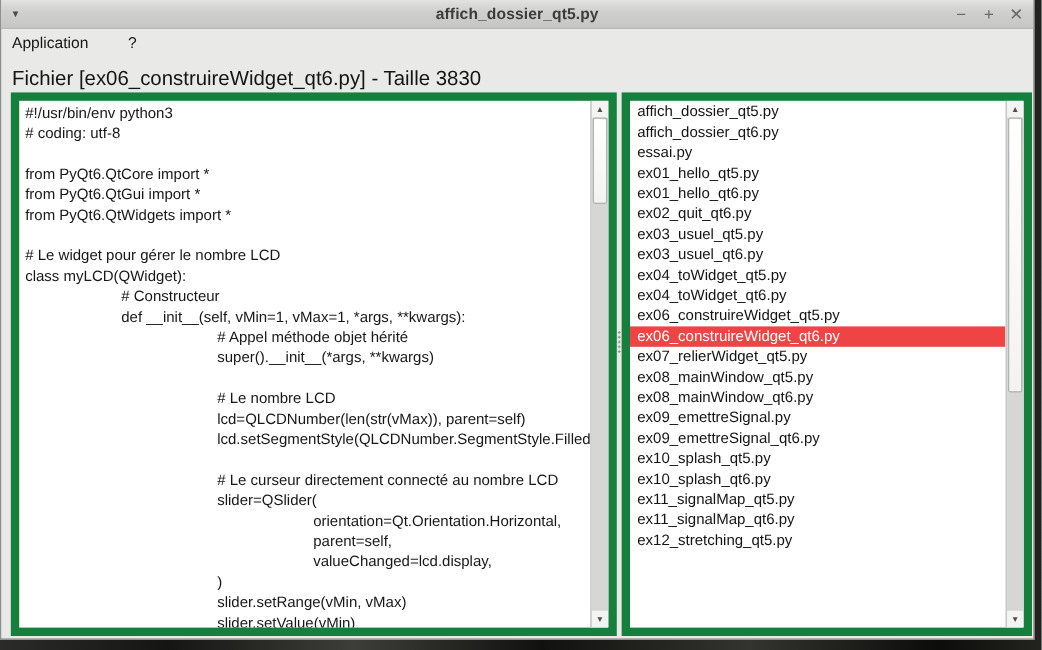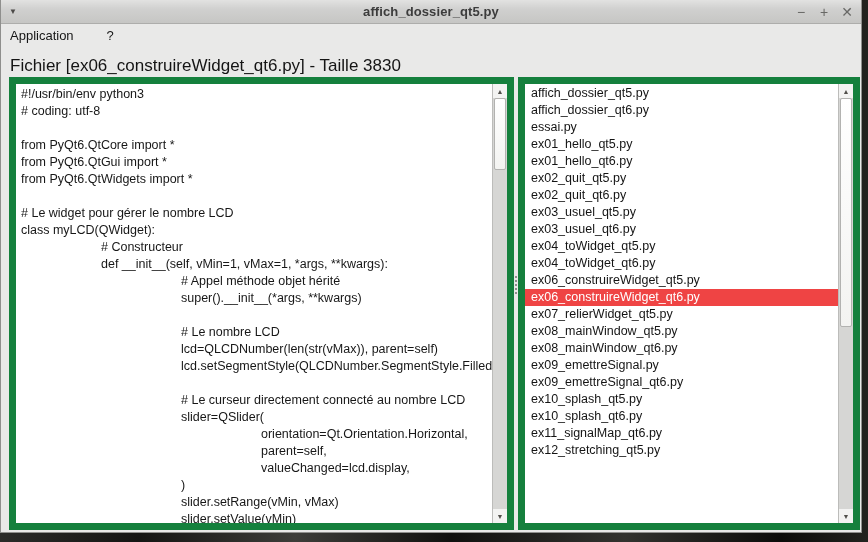--- a/index.html
+++ b/index.html
@@ -133,35 +133,35 @@
   </div>
 
   <div class="panel list-panel">
     <div class="filelist">
 
     <div class="row">affich_dossier_qt5.py</div>
         <div class="row">affich_dossier_qt6.py</div>
         <div class="row">essai.py</div>
         <div class="row">ex01_hello_qt5.py</div>
         <div class="row">ex01_hello_qt6.py</div>
-        <div class="row">ex02_quit_qt5.py</div>
         <div class="row">ex02_quit_qt6.py</div>
         <div class="row">ex03_usuel_qt5.py</div>
         <div class="row">ex03_usuel_qt6.py</div>
         <div class="row">ex04_toWidget_qt5.py</div>
         <div class="row">ex04_toWidget_qt6.py</div>
         <div class="row">ex06_construireWidget_qt5.py</div>
         <div class="row selected">ex06_construireWidget_qt6.py</div>
         <div class="row">ex07_relierWidget_qt5.py</div>
         <div class="row">ex08_mainWindow_qt5.py</div>
         <div class="row">ex08_mainWindow_qt6.py</div>
         <div class="row">ex09_emettreSignal.py</div>
         <div class="row">ex09_emettreSignal_qt6.py</div>
         <div class="row">ex10_splash_qt5.py</div>
         <div class="row">ex10_splash_qt6.py</div>
+        <div class="row">ex11_signalMap_qt5.py</div>
         <div class="row">ex11_signalMap_qt6.py</div>
         <div class="row">ex12_stretching_qt5.py</div>
       </div>
     <div class="vscroll">
       <div class="sb-btn up">▲</div>
       <div class="sb-track">
         <div class="sb-thumb"></div>
       </div>
       <div class="sb-btn down">▼</div>
     </div>

